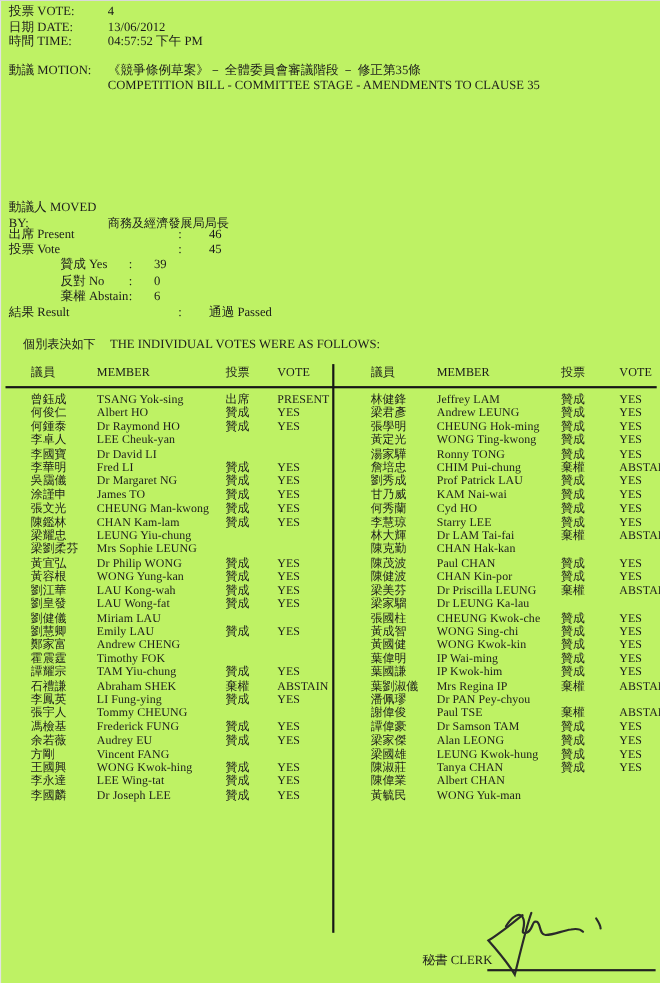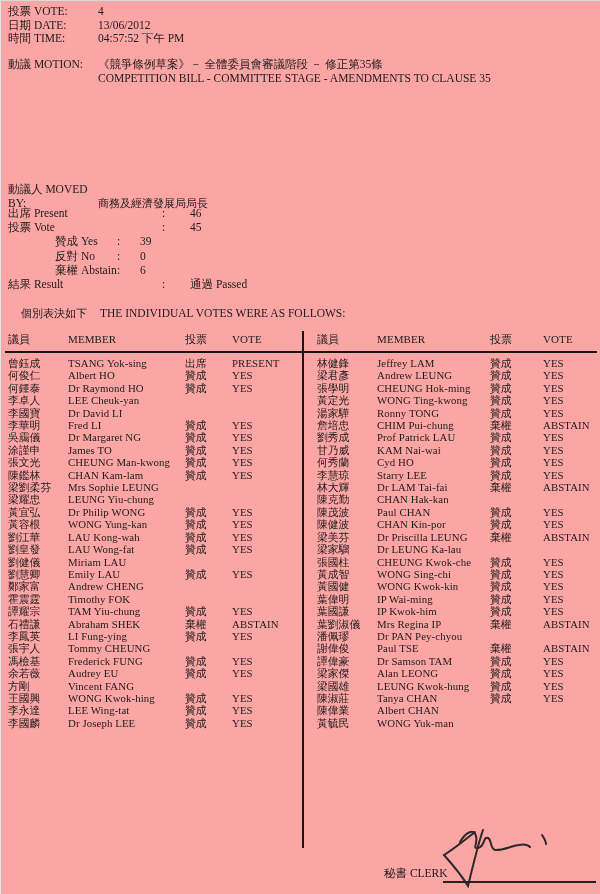--- a/index.html
+++ b/index.html
@@ -1,19 +1,19 @@
 <!DOCTYPE html>
 <html><head>
 <meta charset="utf-8">
 <style>
   html,body{margin:0;padding:0;}
   body{background:#e9e9e9;}
   .page{
     position:relative; width:600px; height:894px; margin:0 auto;
-    background:#fca5a5; color:#1b1b1b; overflow:hidden;
+    background:#bef264; color:#1b1b1b; overflow:hidden;
     font-family:"Liberation Serif","DejaVu Serif",serif;
     box-shadow:inset 0 1px 0 #d9d9d9, inset 1px 0 0 #e3e3e3;
   }
   .abs{position:absolute;}
   
   .meta{top:5px;left:8px;font-size:11.5px;}
   .meta-row{display:flex;line-height:13.6px;}
   .meta-label{width:90px;flex:0 0 90px;}
   
   .motion{top:58px;left:8px;font-size:11.5px;display:flex;}
@@ -28,21 +28,21 @@
   .sum-row{display:flex;height:14.2px;line-height:14.2px;}
   .sum-label-wide{flex:0 0 154px;}
   .sum-colon-wide{flex:0 0 28px;}
   .sum-indent{margin-left:47px;}
   .sum-label-narrow{flex:0 0 62px;}
   .sum-colon-narrow{flex:0 0 23px;}
   
   .indiv{top:306px;left:8px;font-size:11.5px;display:flex;line-height:14px;}
   .indiv-zh{width:92px;flex:0 0 92px;font-size:11px;text-align:center;}
   
-  .vtable{top:333px;width:298px;}
+  .vtable{top:333px;width:298px;padding-left:20px;}
   .vtable.left{left:0;}
   .vtable.right{left:310px;}
   .vhead{display:flex;height:13px;line-height:13px;}
   .vrows{margin-top:11px;}
   .vrow{display:flex;height:12.42px;line-height:12.42px;}
   .vcell{overflow:hidden;white-space:nowrap;}
   .c-zh{font-size:10.8px;}
   .c-en{font-size:10.8px;letter-spacing:0.1px;}
   .left .cell-name-zh{flex:0 0 60px;margin-left:8px;}
   .left .cell-name-en{flex:0 0 117px;}
@@ -197,28 +197,28 @@
           <span class="vcell cell-vote-zh c-zh">贊成</span>
           <span class="vcell cell-vote-en c-en">YES</span>
         </div>
         <div class="vrow">
           <span class="vcell cell-name-zh c-zh">陳鑑林</span>
           <span class="vcell cell-name-en c-en">CHAN Kam-lam</span>
           <span class="vcell cell-vote-zh c-zh">贊成</span>
           <span class="vcell cell-vote-en c-en">YES</span>
         </div>
         <div class="vrow">
+          <span class="vcell cell-name-zh c-zh">梁耀忠</span>
+          <span class="vcell cell-name-en c-en">LEUNG Yiu-chung</span>
+          <span class="vcell cell-vote-zh c-zh"></span>
+          <span class="vcell cell-vote-en c-en"></span>
+        </div>
+        <div class="vrow">
           <span class="vcell cell-name-zh c-zh">梁劉柔芬</span>
           <span class="vcell cell-name-en c-en">Mrs Sophie LEUNG</span>
-          <span class="vcell cell-vote-zh c-zh"></span>
-          <span class="vcell cell-vote-en c-en"></span>
-        </div>
-        <div class="vrow">
-          <span class="vcell cell-name-zh c-zh">梁耀忠</span>
-          <span class="vcell cell-name-en c-en">LEUNG Yiu-chung</span>
           <span class="vcell cell-vote-zh c-zh"></span>
           <span class="vcell cell-vote-en c-en"></span>
         </div>
         <div class="vrow">
           <span class="vcell cell-name-zh c-zh">黃宜弘</span>
           <span class="vcell cell-name-en c-en">Dr Philip WONG</span>
           <span class="vcell cell-vote-zh c-zh">贊成</span>
           <span class="vcell cell-vote-en c-en">YES</span>
         </div>
         <div class="vrow">

